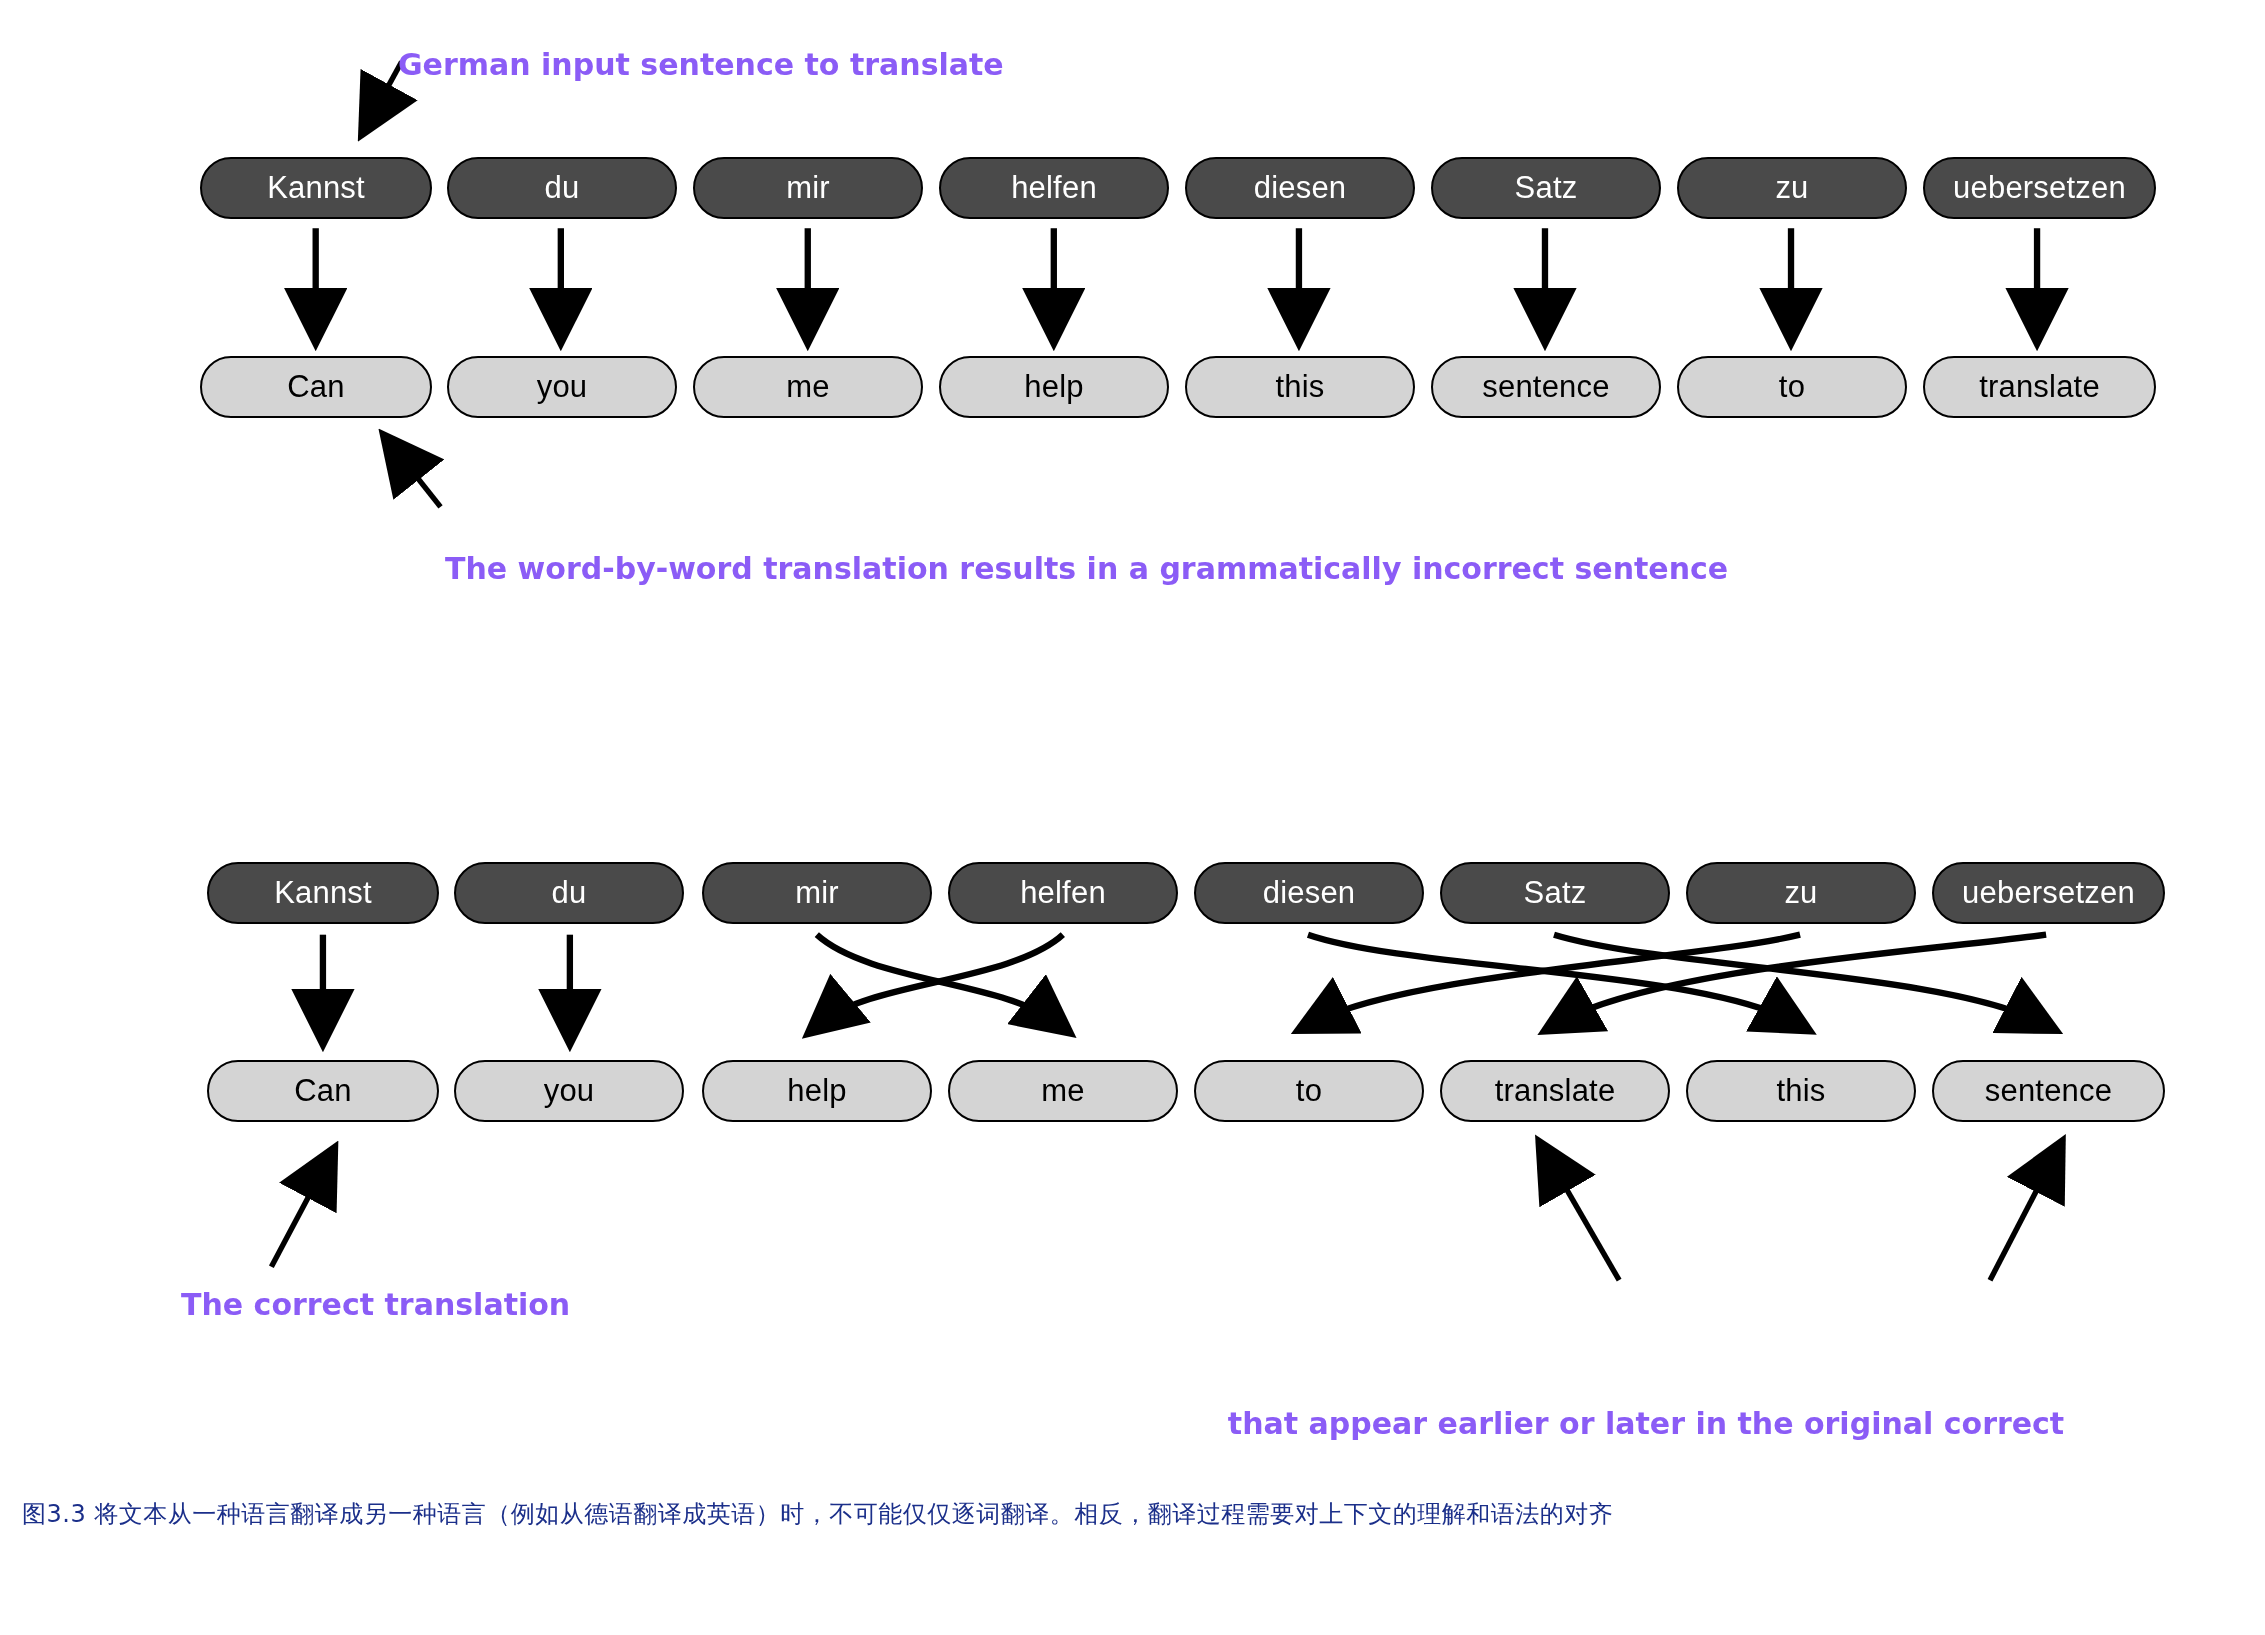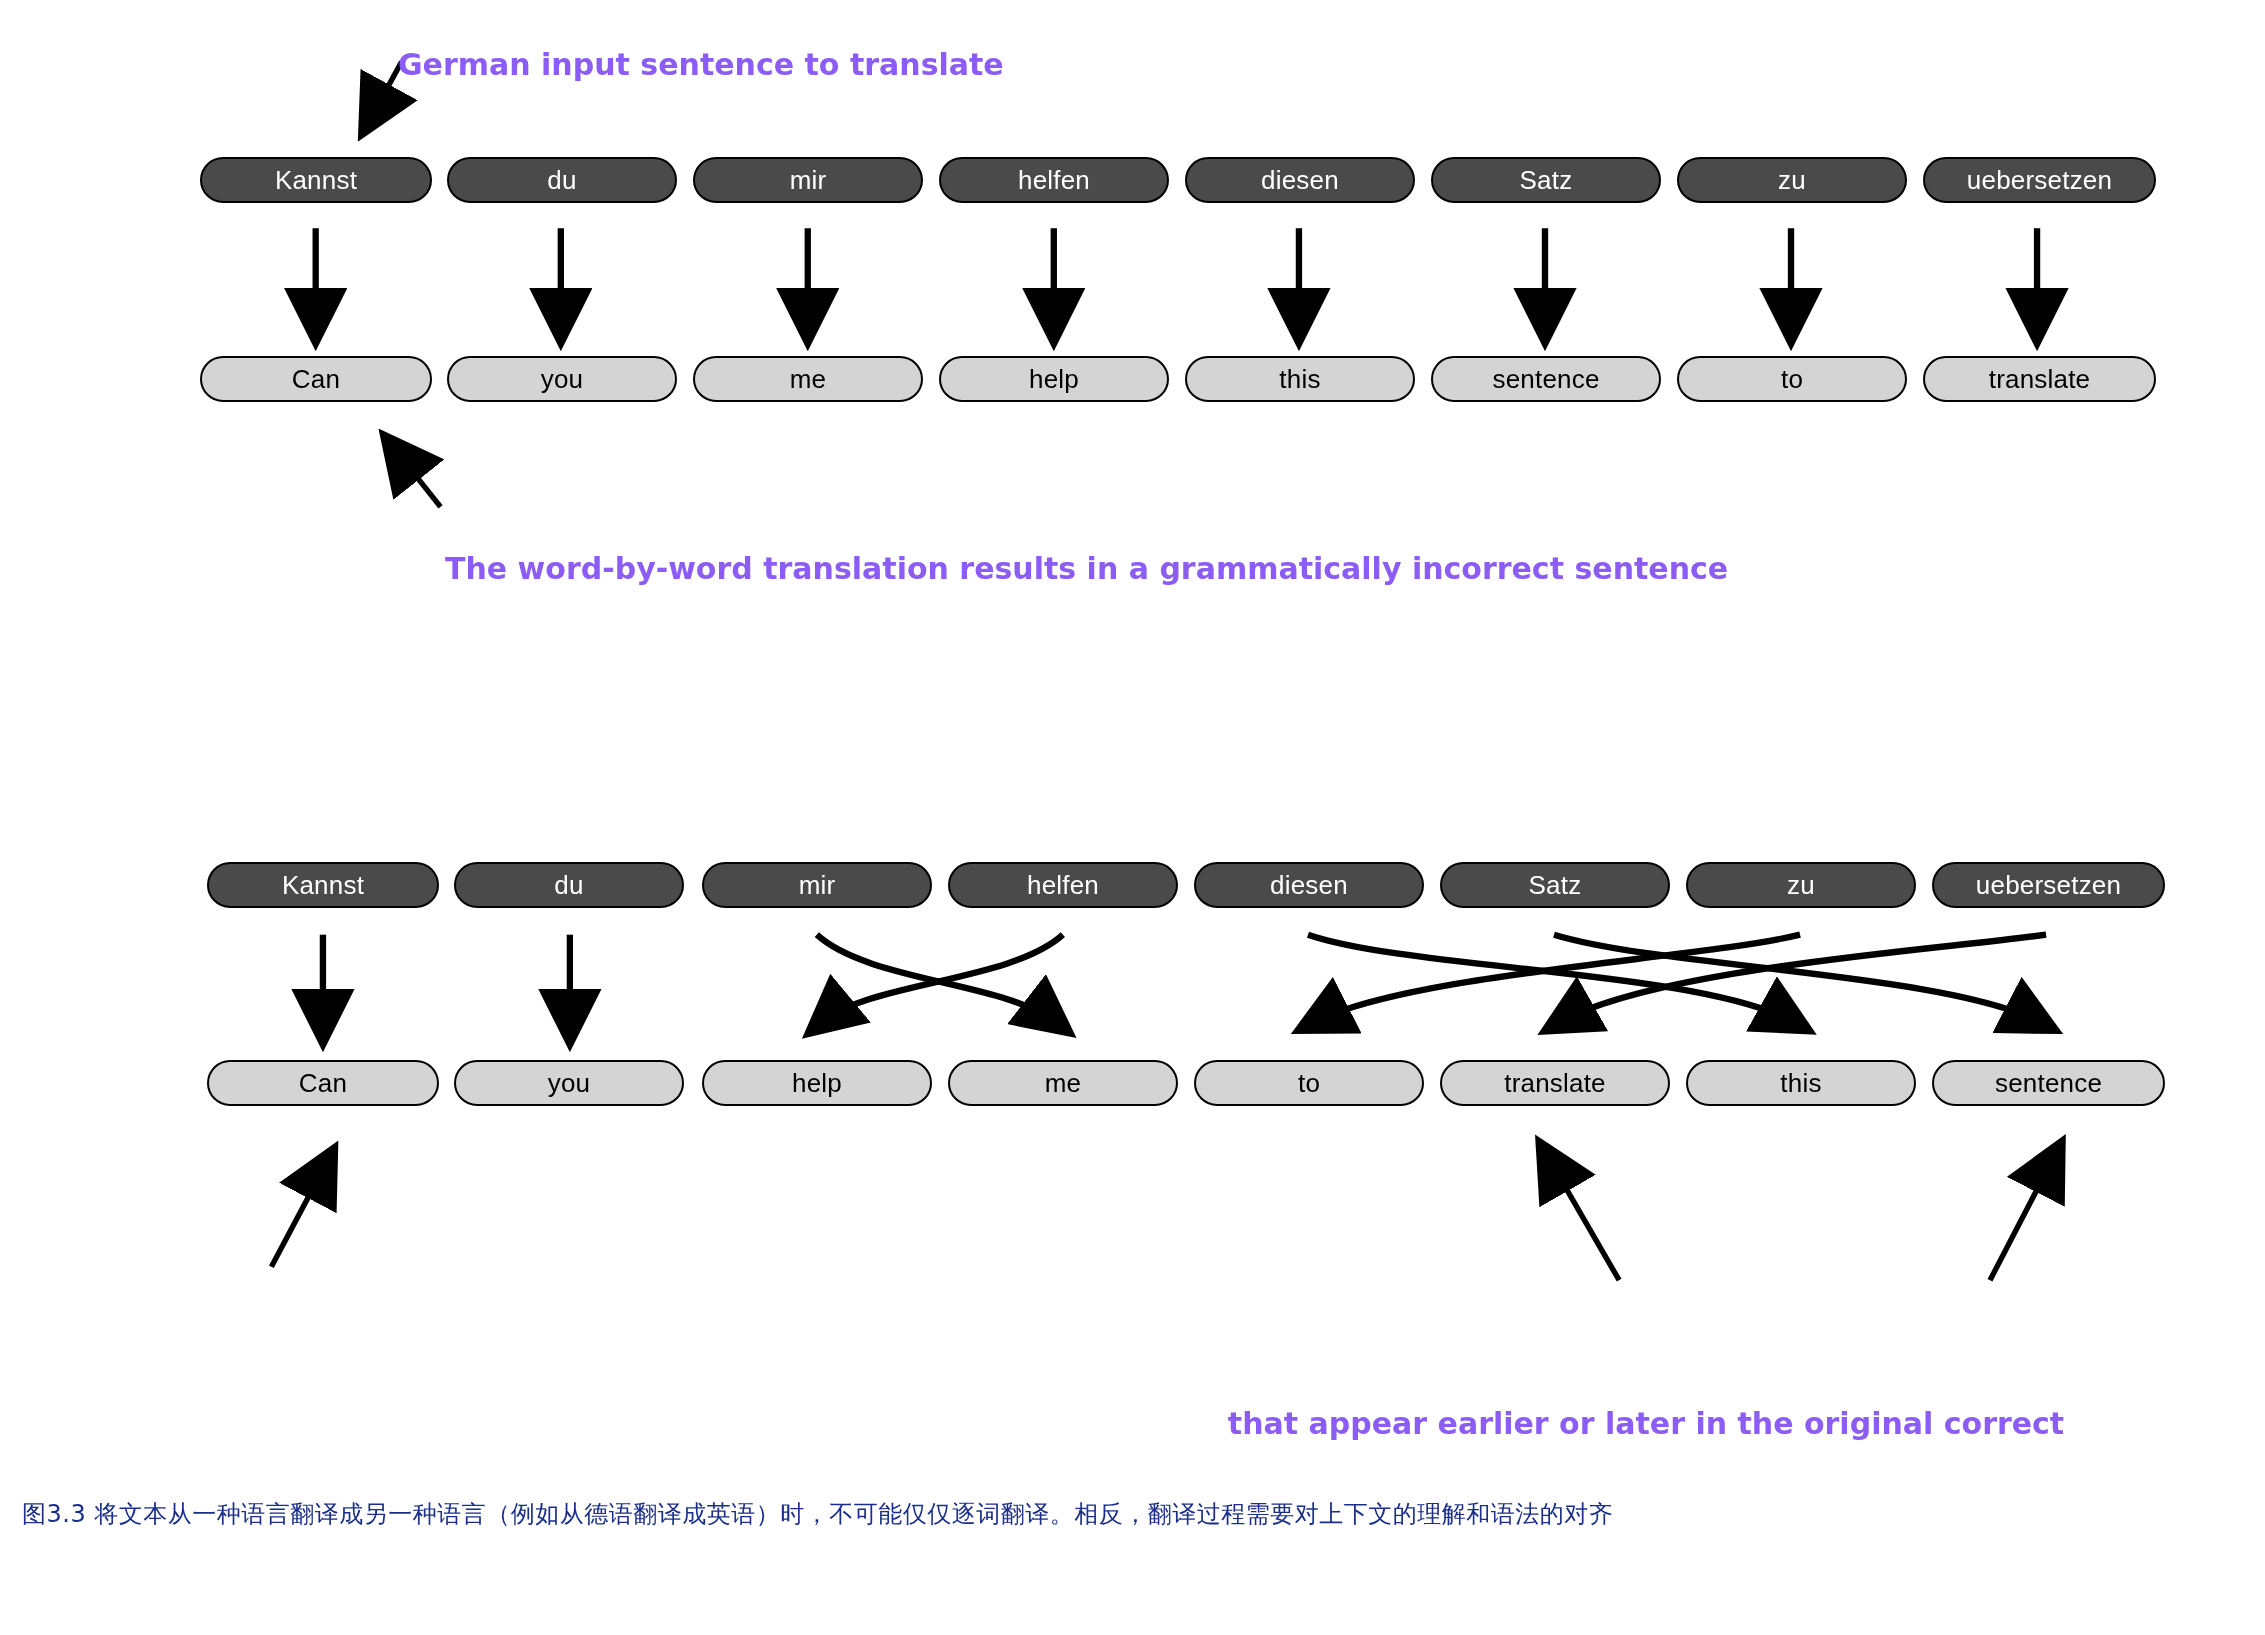--- a/index.html
+++ b/index.html
@@ -12,26 +12,26 @@
     position: relative;
     width: 2265px;
     height: 1636px;
     background: #ffffff;
     overflow: hidden;
   }
 
   
   .token {
     position: absolute;
-    height: 46px;
+    height: 62px;
     border-radius: 31px;
     display: flex;
     align-items: center;
     justify-content: center;
-    font-size: 26px;
+    font-size: 31px;
     letter-spacing: 0.2px;
     white-space: nowrap;
   }
   .token.src {
     background: #4a4a4a;
     color: #ffffff;
     border: 2.7px solid #000000;
   }
   .token.dst {
     background: #d4d4d4;
@@ -174,19 +174,20 @@
 
   <div class="token dst" style="left:207px; top:1060px; width:232px;">Can</div>
   <div class="token dst" style="left:454px; top:1060px; width:230px;">you</div>
   <div class="token dst" style="left:702px; top:1060px; width:230px;">help</div>
   <div class="token dst" style="left:948px; top:1060px; width:230px;">me</div>
   <div class="token dst" style="left:1194px; top:1060px; width:230px;">to</div>
   <div class="token dst" style="left:1440px; top:1060px; width:230px;">translate</div>
   <div class="token dst" style="left:1686px; top:1060px; width:230px;">this</div>
   <div class="token dst" style="left:1932px; top:1060px; width:233px;">sentence</div>
 
+  <div class="anno" style="left:181px; top:1256px;">The correct translation</div>
 
   <div class="anno center" style="left:1067px; top:1375px; width:1158px;">that appear earlier or later in the original correct</div>
 
   <div id="caption">图3.3 将文本从一种语言翻译成另一种语言（例如从德语翻译成英语）时，不可能仅仅逐词翻译。相反，翻译过程需要对上下文的理解和语法的对齐</div>
 
 </div>
 
 
 </body></html>

